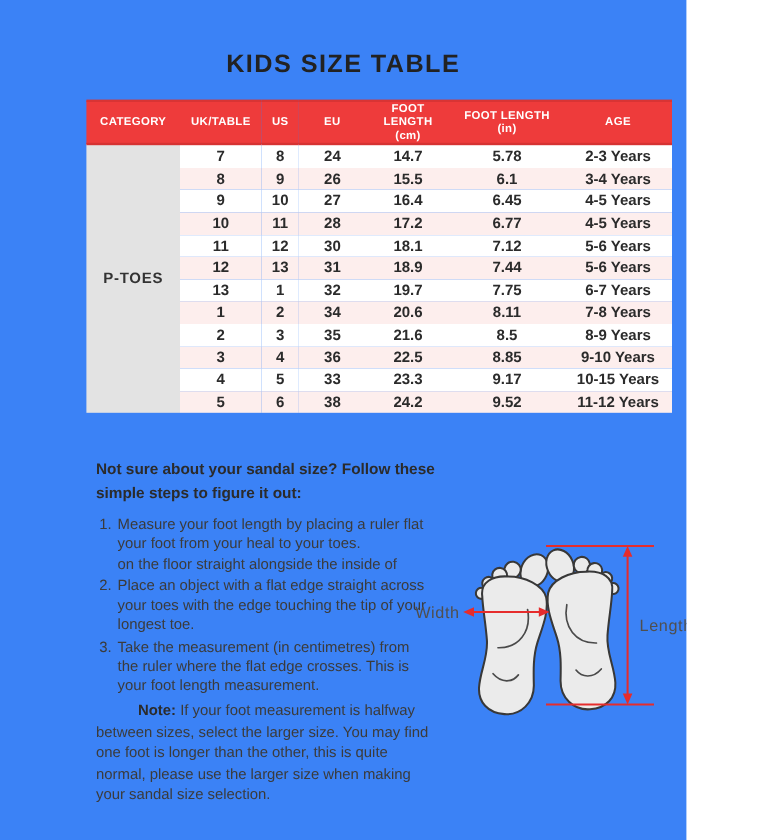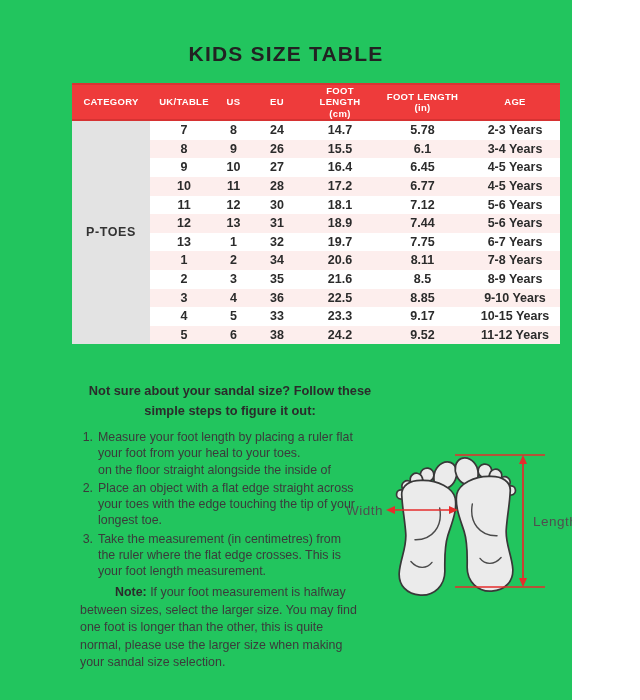--- a/index.html
+++ b/index.html
@@ -1,21 +1,21 @@
 <!DOCTYPE html>
 <html><head>
 <meta charset="utf-8">
 <style>
   * { margin: 0; padding: 0; box-sizing: border-box; }
   html, body { background: #ffffff; }
   .page {
     position: relative;
     width: 572px;
     height: 700px;
-    background: #22c55e;
+    background: #3b82f6;
     font-family: "Liberation Sans", sans-serif;
     overflow: hidden;
   }
   .title {
     position: absolute;
     top: 42px; left: 0; right: 0;
     text-align: center;
     font-size: 21px;
     font-weight: 700;
     letter-spacing: 1.2px;
@@ -67,21 +67,20 @@
     margin-top: 24px;
   }
   .guide-intro {
     position: absolute;
     left: 80px; top: 381px;
     width: 300px;
     font-size: 12.8px;
     font-weight: 700;
     color: #2b2b2b;
     line-height: 20px;
-    text-align: center;
   }
   .steps {
     position: absolute;
     left: 80px; top: 429px;
     width: 300px;
     font-size: 12.4px;
     color: #3b3b3b;
     line-height: 16.3px;
   }
   .step { display: flex; margin-bottom: 2px; }

